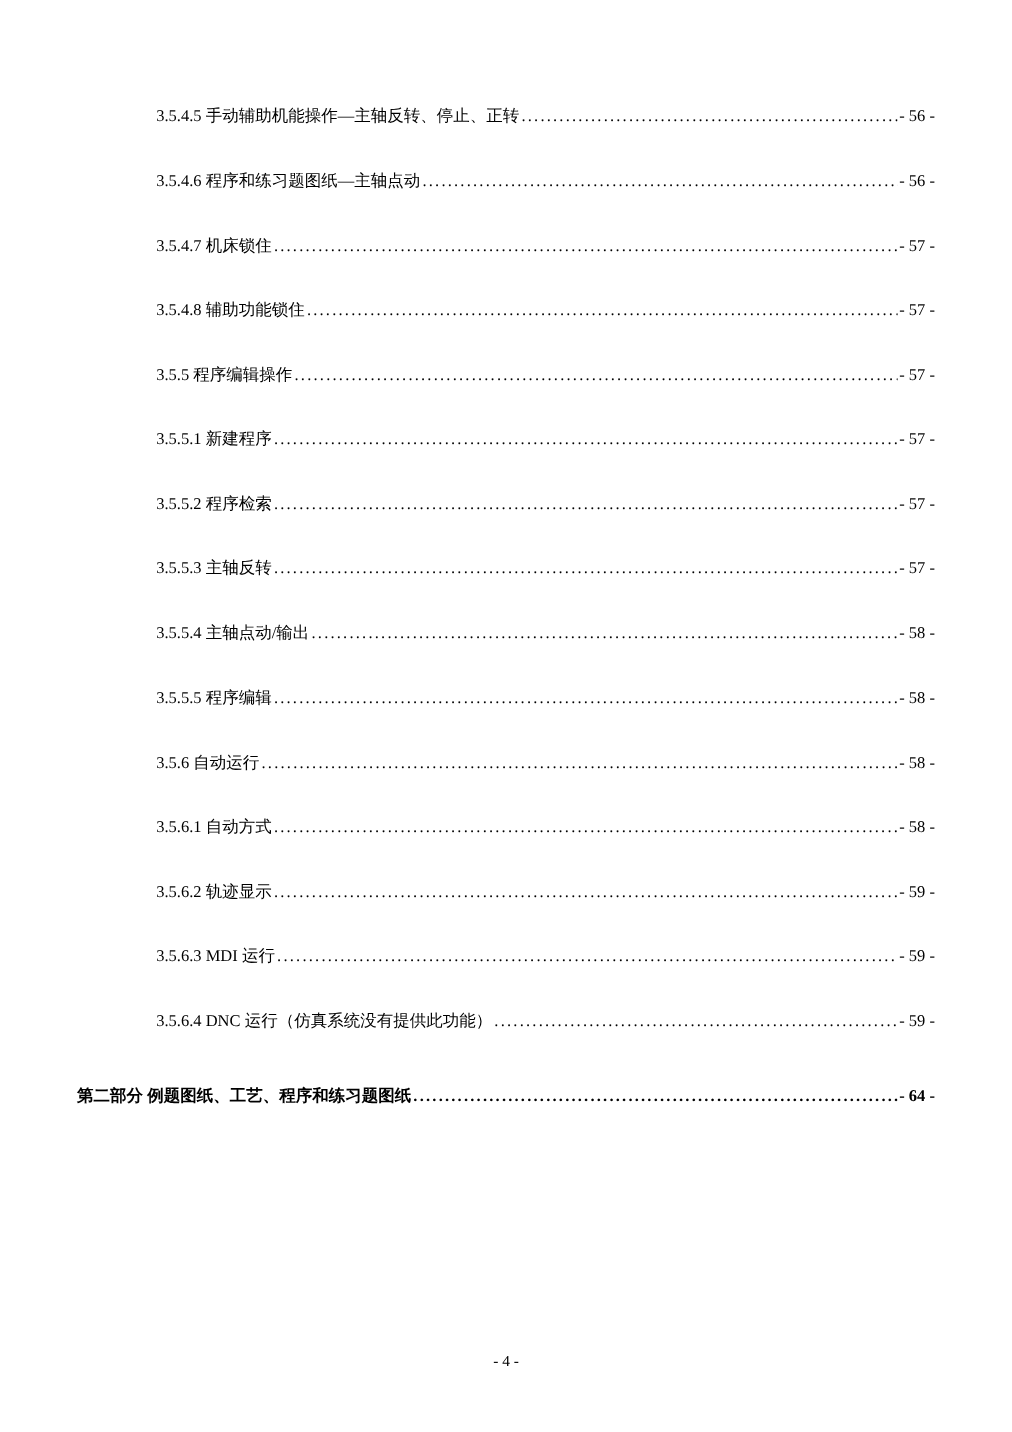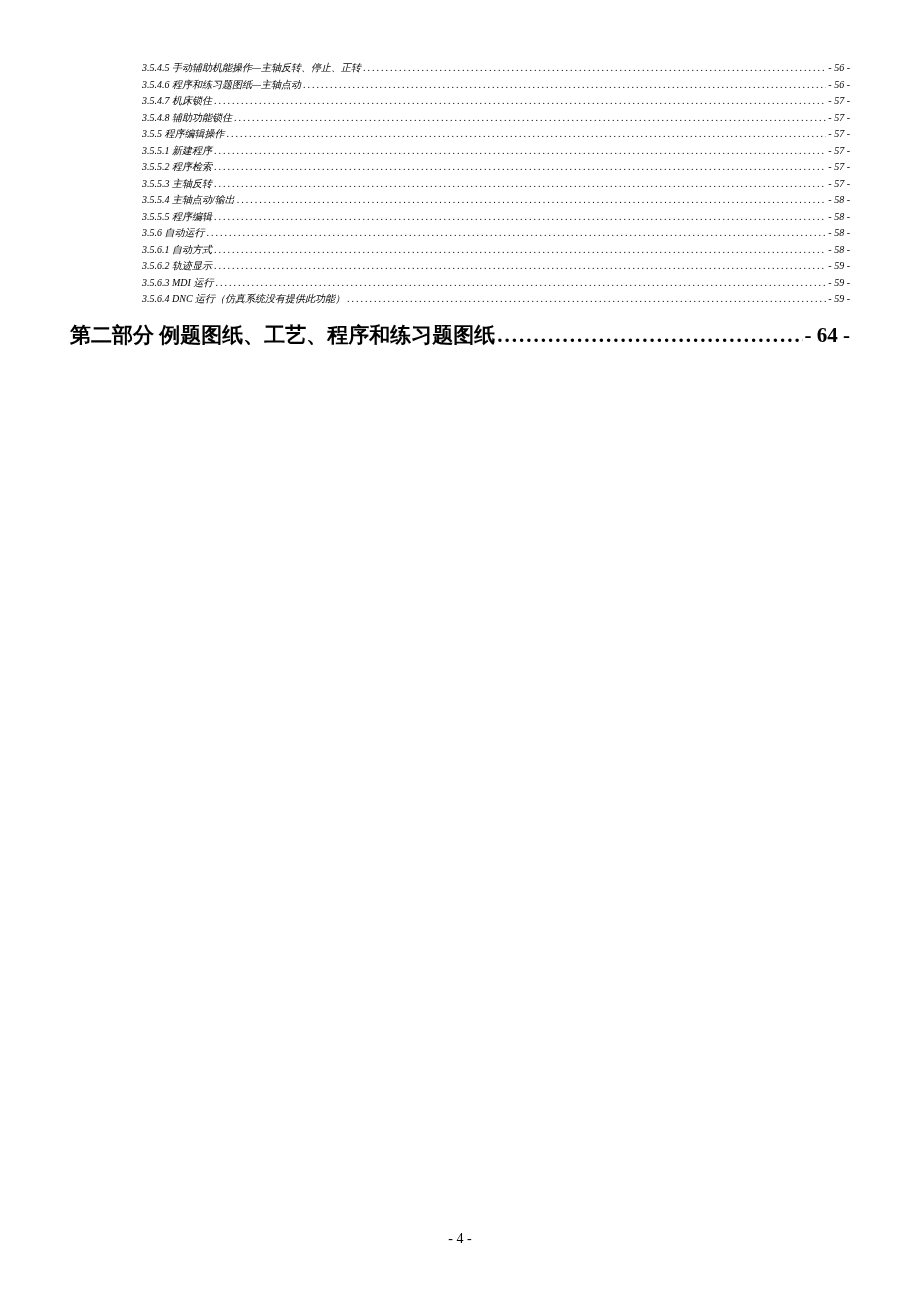--- a/index.html
+++ b/index.html
@@ -13,54 +13,54 @@
       background: #ffffff;
       font-family: "SimSun", "宋体", serif;
       position: relative;
     }
     .content {
       padding: 60px 70px 0 70px;
     }
     .toc-entry {
       display: flex;
       align-items: baseline;
-      font-size: 10px;
+      font-size: 15px;
       line-height: 1.65;
-      font-style: italic;
       color: #000;
       white-space: nowrap;
     }
     .toc-entry.level-4 {
       padding-left: 72px;
     }
     .toc-entry.level-1 {
       padding-left: 0;
       font-style: normal;
       font-weight: bold;
-      font-size: 21px;
+      font-size: 15px;
       margin-top: 10px;
     }
     .toc-title {
       flex-shrink: 0;
     }
     .toc-dots {
       flex: 1;
       overflow: hidden;
       letter-spacing: 2px;
       margin: 0 2px;
       font-style: normal;
     }
     .toc-dots::before {
       content: "..........................................................................................................................................................................................................";
     }
     .toc-entry.level-1 .toc-dots::before {
       content: "..........................................................................................................................................................................................................";
     }
     .toc-page {
       flex-shrink: 0;
+      margin-top: 34px;
     }
     .page-number {
       position: absolute;
       bottom: 55px;
       left: 0;
       right: 0;
       text-align: center;
       font-size: 14px;
       color: #000;
     }

